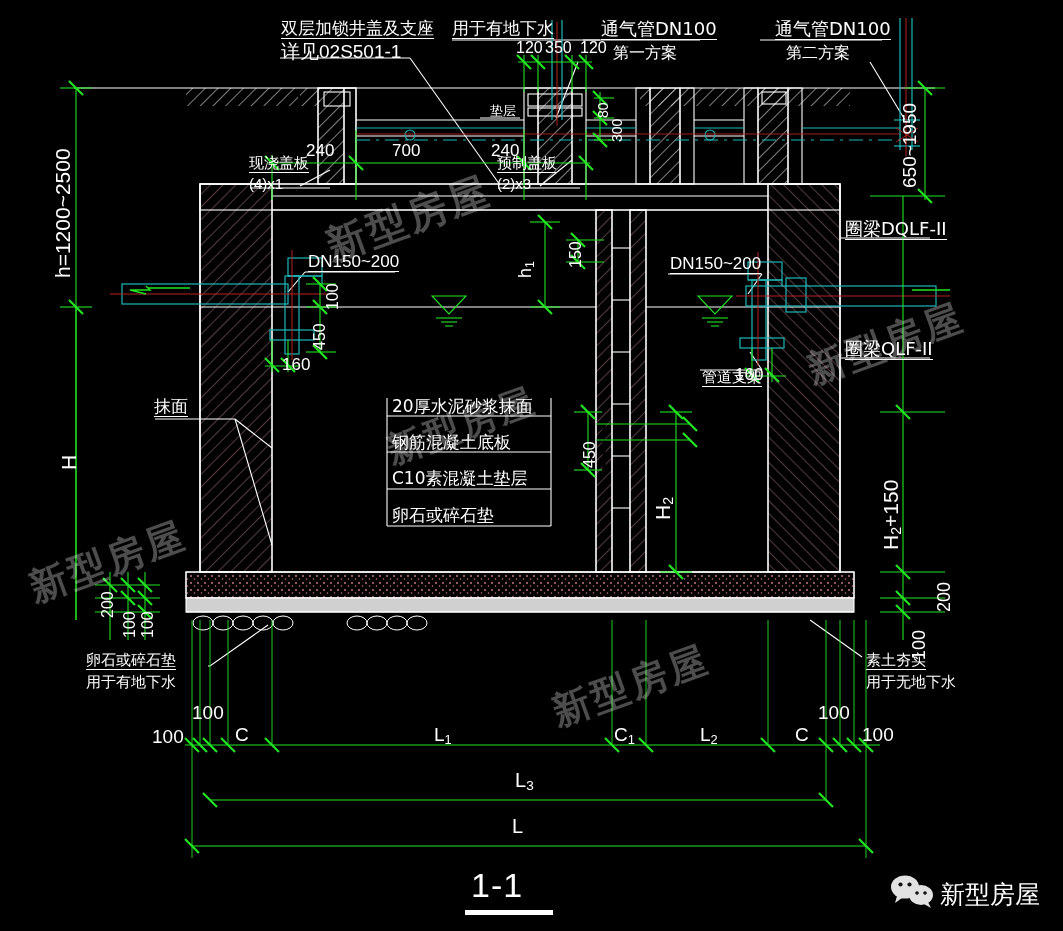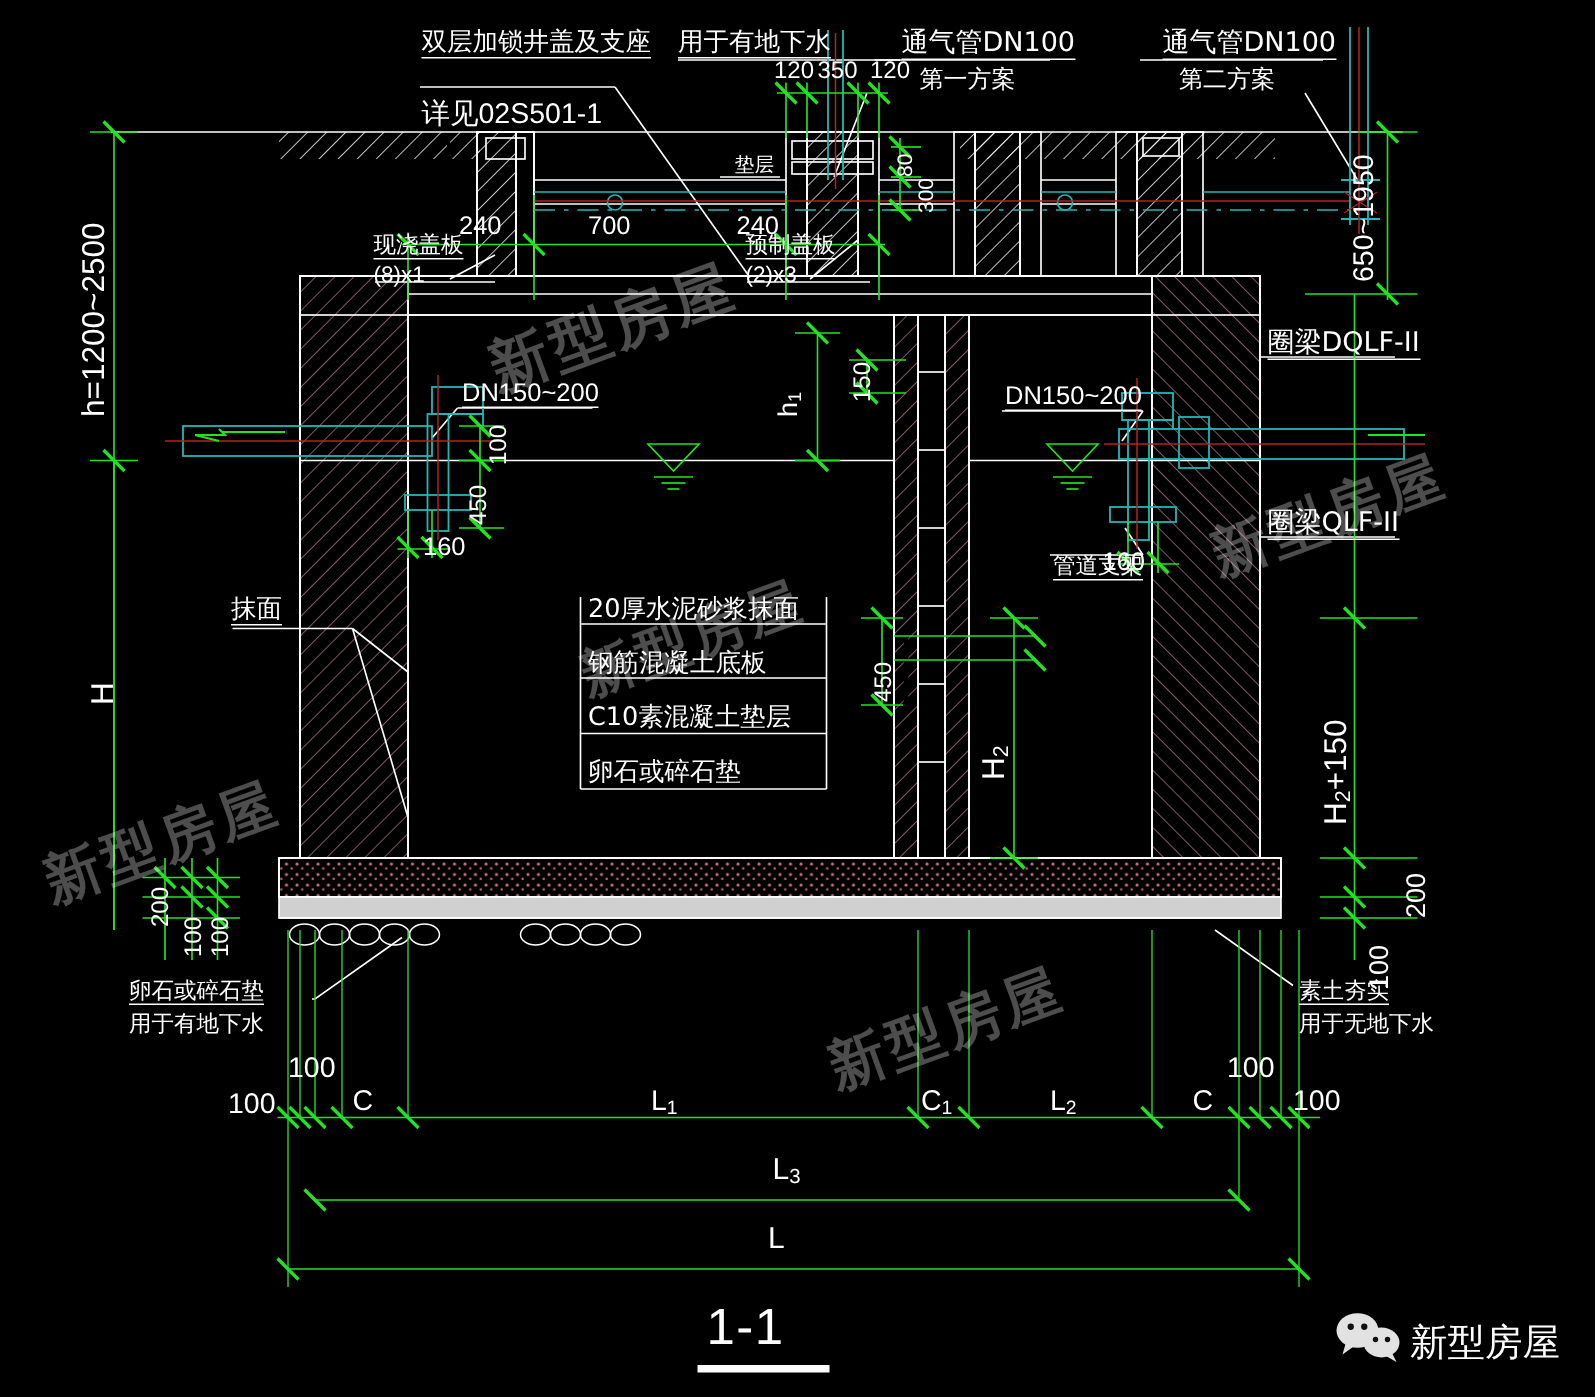--- a/index.html
+++ b/index.html
@@ -361,21 +361,21 @@
     </g>
   </svg>
 
   <div class="wm" style="left:318px;top:222px;font-size:40px;">新型房屋</div>
   <div class="wm" style="left:800px;top:348px;font-size:38px;">新型房屋</div>
   <div class="wm" style="left:22px;top:566px;font-size:38px;">新型房屋</div>
   <div class="wm" style="left:545px;top:690px;font-size:38px;">新型房屋</div>
   <div class="wm" style="left:380px;top:430px;font-size:36px;">新型房屋</div>
 
   <div class="lbl cn u" style="left:281px;top:20px;font-size:17px;text-align:right;">双层加锁井盖及支座</div>
-  <div class="lbl" style="left:281px;top:42px;font-size:19px;margin-top:25px;">详见02S501-1</div>
+  <div class="lbl" style="left:281px;top:42px;font-size:19px;">详见02S501-1</div>
 
   <div class="lbl cn u" style="left:452px;top:20px;font-size:17px;">用于有地下水</div>
 
   <div class="lbl cn u" style="left:601px;top:20px;font-size:18px;">通气管DN100</div>
   <div class="lbl cn" style="left:613px;top:45px;font-size:16px;">第一方案</div>
 
   <div class="lbl cn u" style="left:775px;top:20px;font-size:18px;">通气管DN100</div>
   <div class="lbl cn" style="left:786px;top:45px;font-size:16px;">第二方案</div>
 
   <div class="lbl" style="left:516px;top:40px;font-size:16px;">120</div>
@@ -391,21 +391,21 @@
   <div class="lbl rot90" style="left:880px;top:550px;font-size:21px;">H<sub>2</sub>+150</div>
   <div class="lbl rot90" style="left:935px;top:612px;font-size:18px;">200</div>
   <div class="lbl rot90" style="left:910px;top:660px;font-size:18px;">100</div>
   <div class="lbl rot90" style="left:652px;top:520px;font-size:21px;">H<sub>2</sub></div>
 
   <div class="lbl rot90" style="left:100px;top:618px;font-size:16px;">200</div>
   <div class="lbl rot90" style="left:122px;top:638px;font-size:16px;">100</div>
   <div class="lbl rot90" style="left:140px;top:638px;font-size:16px;">100</div>
 
   <div class="lbl cn u" style="left:249px;top:156px;font-size:15px;">现浇盖板</div>
-  <div class="lbl" style="left:249px;top:176px;font-size:15px;">(8)x1</div>
+  <div class="lbl" style="left:249px;top:176px;font-size:15px;">(4)x1</div>
 
   <div class="lbl cn u" style="left:497px;top:156px;font-size:15px;">预制盖板</div>
   <div class="lbl" style="left:497px;top:176px;font-size:15px;">(2)x3</div>
 
   <div class="lbl cn" style="left:490px;top:104px;font-size:13px;">垫层</div>
 
   <div class="lbl" style="left:306px;top:142px;font-size:17px;">240</div>
   <div class="lbl" style="left:392px;top:142px;font-size:17px;text-align:right;">700</div>
   <div class="lbl" style="left:491px;top:142px;font-size:17px;">240</div>
 

